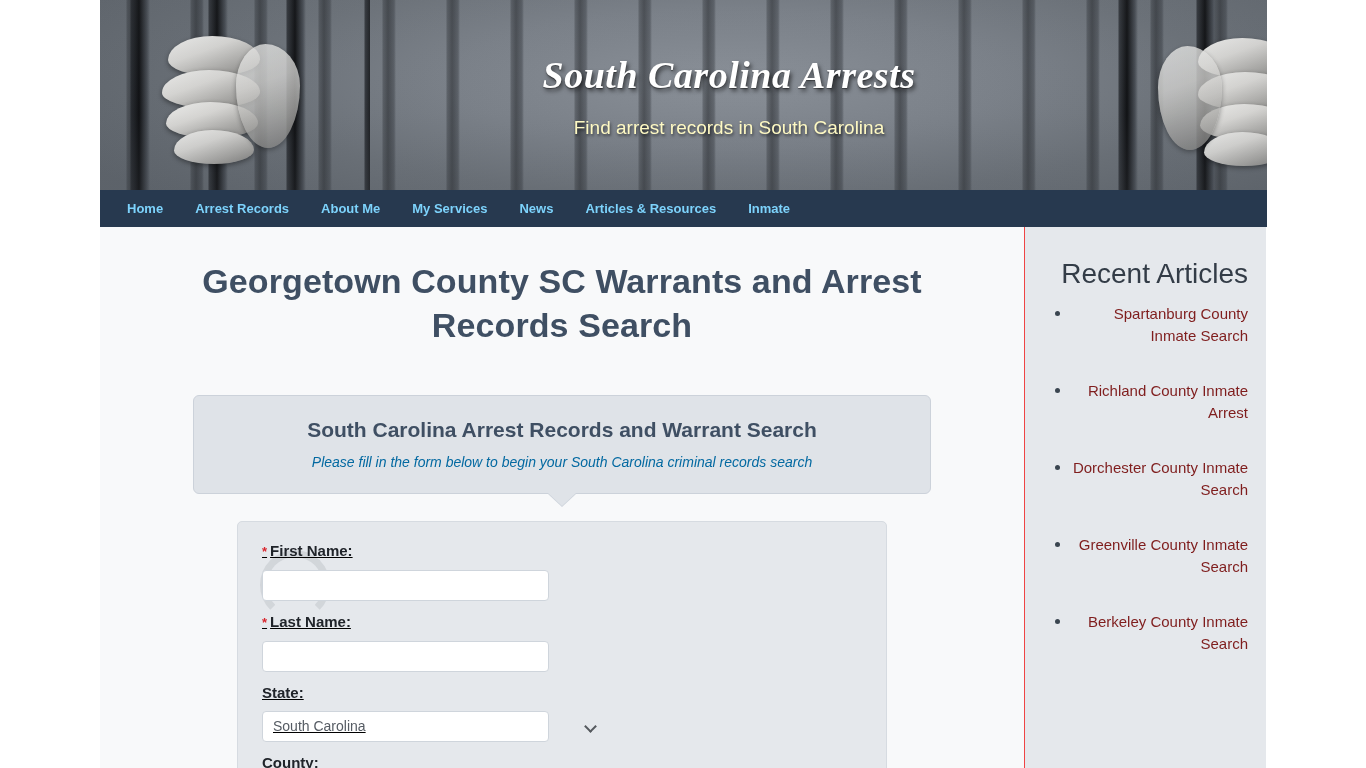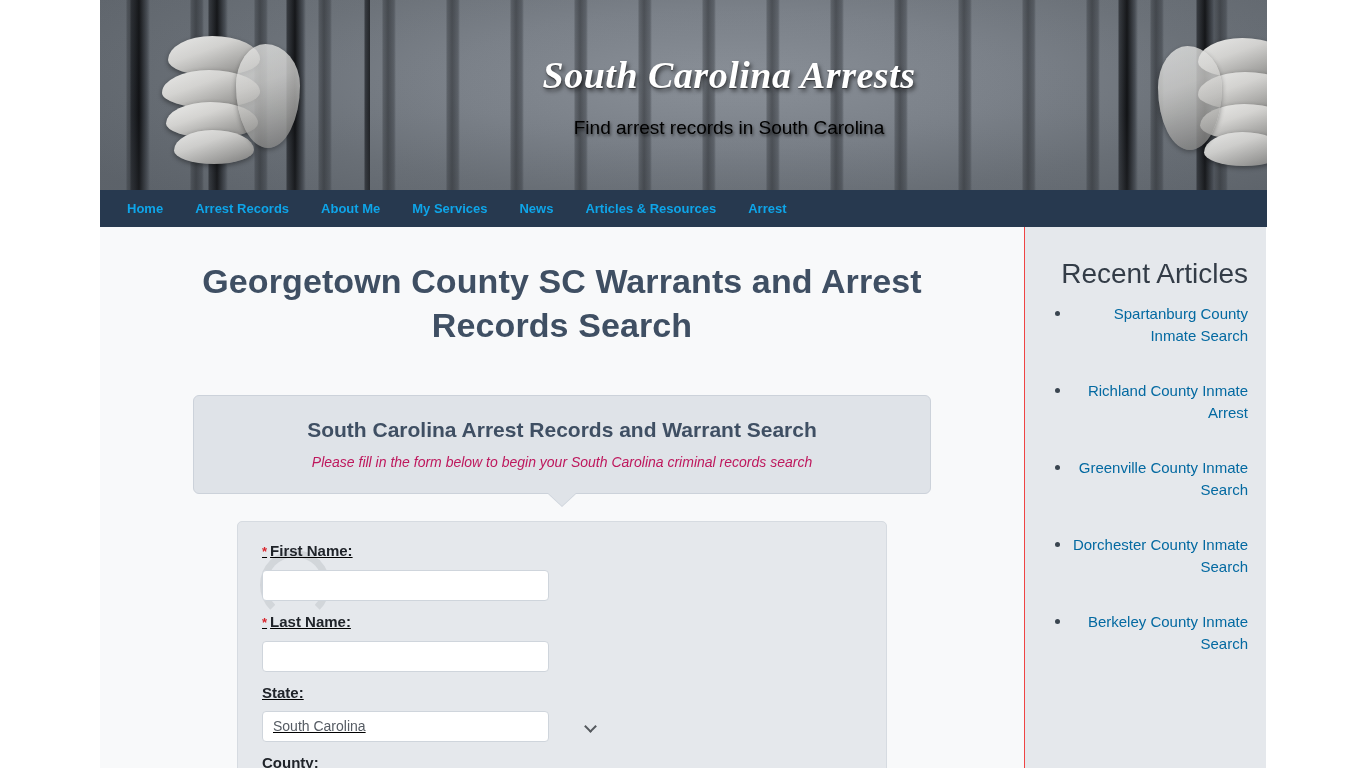--- a/index.html
+++ b/index.html
@@ -135,40 +135,40 @@
     color: #ffffff;
     letter-spacing: 0.5px;
     text-shadow: 2px 3px 4px rgba(0,0,0,0.55), 0 1px 1px rgba(0,0,0,0.4);
   }
   .site-tagline {
     margin: 0;
     padding-top: 23px;
     font-family: "Liberation Sans", sans-serif;
     font-size: 19px;
     font-weight: 400;
-    color: #000000;
+    color: #fef9c3;
     text-shadow: 1px 2px 3px rgba(0,0,0,0.55);
   }
 
   
   .navbar {
     position: relative;
     width: 1167px;
     height: 37px;
     background: #27394f;
     z-index: 8;
   }
   .navbar-inner {
     display: flex;
     align-items: center;
     height: 37px;
     padding-left: 11px;
   }
   .nav-item {
-    color: #0ea5e9;
+    color: #7dd3fc;
     font-size: 13px;
     font-weight: bold;
     line-height: 37px;
     padding: 0 16px;
     white-space: nowrap;
     cursor: pointer;
     text-decoration: none;
     display: inline-block;
   }
 
@@ -224,21 +224,21 @@
     margin: 0;
     font-size: 21px;
     font-weight: bold;
     color: #3f4f63;
     line-height: 26px;
   }
   .callout-sub {
     margin: 10px 0 0 0;
     font-size: 14px;
     font-style: italic;
-    color: #be185d;
+    color: #0369a1;
     line-height: 18px;
   }
   .callout-arrow {
     position: absolute;
     left: 50%;
     bottom: -13px;
     margin-left: -14px;
     width: 0; height: 0;
     border-left: 14px solid transparent;
     border-right: 14px solid transparent;
@@ -373,21 +373,21 @@
     content: "";
     position: absolute;
     left: -14px;
     top: 8px;
     width: 5px;
     height: 5px;
     border-radius: 50%;
     background: #3a4550;
   }
   .side-link {
-    color: #0369a1;
+    color: #7f1d1d;
     font-size: 15px;
     text-decoration: none;
     cursor: pointer;
   }
 </style>
 </head>
 <body>
 
 <div class="page">
   <div class="site">
@@ -423,21 +423,21 @@
     </div>
 
     <nav class="navbar">
       <div class="navbar-inner">
         <a class="nav-item">Home</a>
         <a class="nav-item">Arrest Records</a>
         <a class="nav-item">About Me</a>
         <a class="nav-item">My Services</a>
         <a class="nav-item">News</a>
         <a class="nav-item">Articles &amp; Resources</a>
-        <a class="nav-item">Arrest</a>
+        <a class="nav-item">Inmate</a>
       </div>
     </nav>
 
     <div class="content-row">
 
       <div class="main-col">
 
         <h2 class="page-title">Georgetown County SC Warrants and Arrest Records Search</h2>
 
         <div class="callout-wrap">
@@ -490,24 +490,24 @@
         <div class="side-inner">
           <h3 class="side-title">Recent Articles</h3>
           <ul class="side-list">
             <li>
               <a class="side-link">Spartanburg County Inmate Search</a>
             </li>
             <li>
               <a class="side-link">Richland County Inmate Arrest</a>
             </li>
             <li>
-              <a class="side-link">Greenville County Inmate Search</a>
+              <a class="side-link">Dorchester County Inmate Search</a>
             </li>
             <li>
-              <a class="side-link">Dorchester County Inmate Search</a>
+              <a class="side-link">Greenville County Inmate Search</a>
             </li>
             <li>
               <a class="side-link">Berkeley County Inmate Search</a>
             </li>
           </ul>
         </div>
       </aside>
 
     </div>
   </div>

